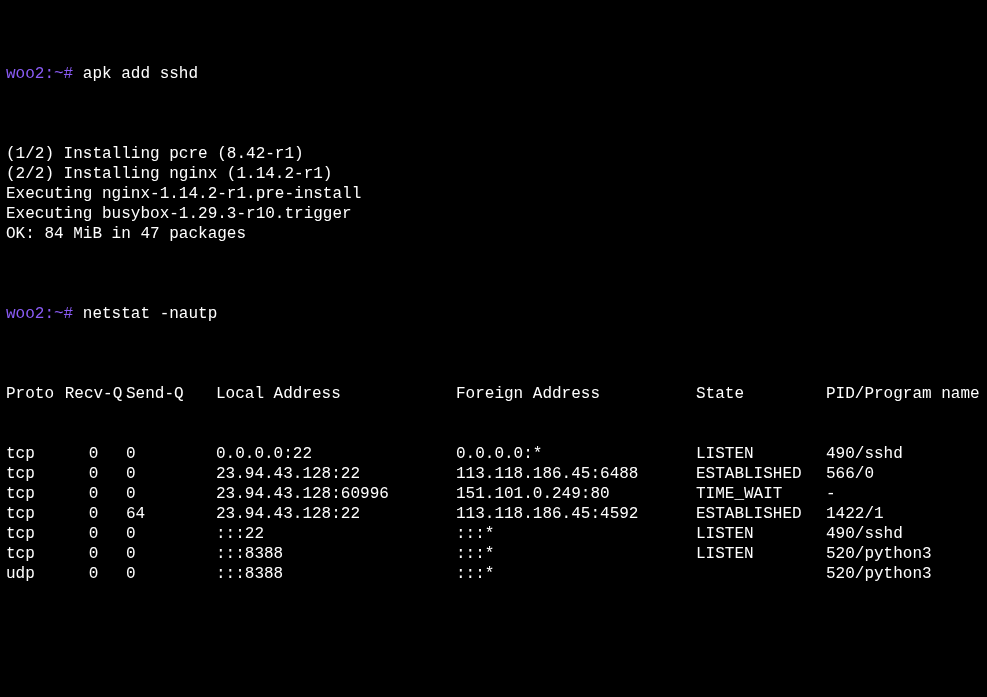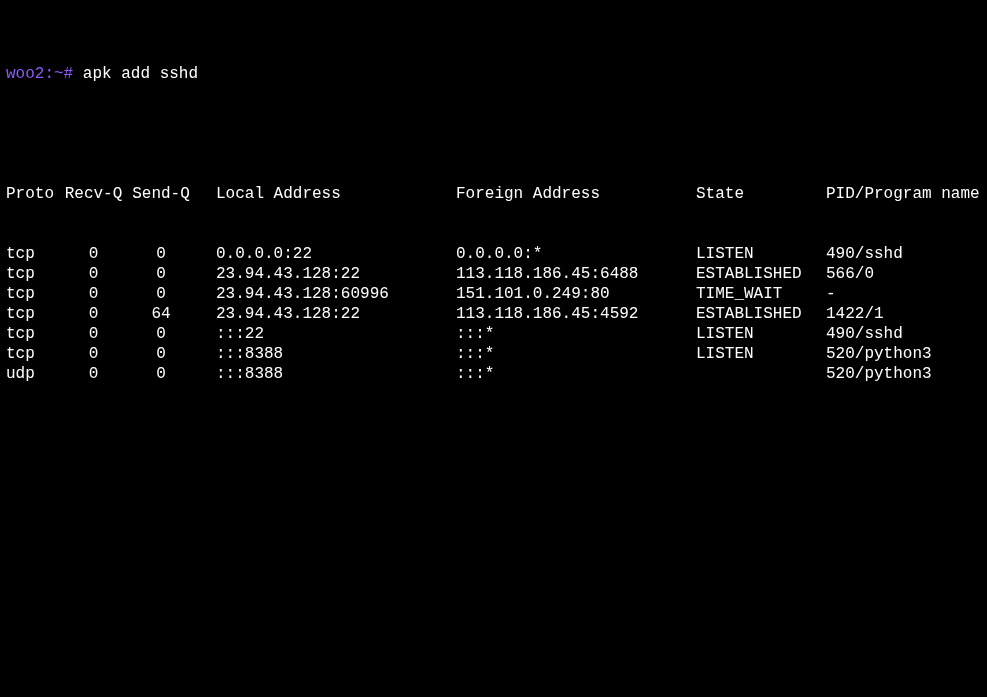--- a/index.html
+++ b/index.html
@@ -17,34 +17,36 @@
   .terminal {
     padding: 4px 6px;
     white-space: pre;
     position: relative;
   }
   .line { white-space: pre; }
   .prompt { color: #8b5cf6; }
   .row { display: flex; font-family: Liberation Mono, monospace; }
   .c-proto { width: 55px; }
   .c-recvq { width: 65px; text-align: center; }
-  .c-sendq { width: 70px; text-align: center; }
+  .c-sendq { width: 70px; text-align: left; }
   .c-local { width: 240px; padding-left: 20px; }
   .c-foreign { width: 240px; }
   .c-state { width: 130px; }
   .c-pid { flex: 1; }
 </style>
 </head>
 <body>
 
 <div class="terminal">
 
   <div class="line"><span class="prompt">woo2:~# </span><span>apk add sshd</span></div>
 
+  <div id="install-block"><div class="line">(1/2) Installing pcre (8.42-r1)</div><div class="line">(2/2) Installing nginx (1.14.2-r1)</div><div class="line">Executing nginx-1.14.2-r1.pre-install</div><div class="line">Executing busybox-1.29.3-r10.trigger</div><div class="line">OK: 84 MiB in 47 packages</div></div>
 
+  <div class="line"><span class="prompt">woo2:~# </span><span>netstat -nautp</span></div>
 
   <div class="row">
     <span class="c-proto">Proto</span><span class="c-recvq">Recv-Q</span><span class="c-sendq">Send-Q</span><span class="c-local">Local Address</span><span class="c-foreign">Foreign Address</span><span class="c-state">State</span><span class="c-pid">PID/Program name</span>
   </div>
   <div id="netstat1-block"><div class="row"><span class="c-proto">tcp</span><span class="c-recvq">0</span><span class="c-sendq">0</span><span class="c-local">0.0.0.0:22</span><span class="c-foreign">0.0.0.0:*</span><span class="c-state">LISTEN</span><span class="c-pid">490/sshd</span></div><div class="row"><span class="c-proto">tcp</span><span class="c-recvq">0</span><span class="c-sendq">0</span><span class="c-local">23.94.43.128:22</span><span class="c-foreign">113.118.186.45:6488</span><span class="c-state">ESTABLISHED</span><span class="c-pid">566/0</span></div><div class="row"><span class="c-proto">tcp</span><span class="c-recvq">0</span><span class="c-sendq">0</span><span class="c-local">23.94.43.128:60996</span><span class="c-foreign">151.101.0.249:80</span><span class="c-state">TIME_WAIT</span><span class="c-pid">-</span></div><div class="row"><span class="c-proto">tcp</span><span class="c-recvq">0</span><span class="c-sendq">64</span><span class="c-local">23.94.43.128:22</span><span class="c-foreign">113.118.186.45:4592</span><span class="c-state">ESTABLISHED</span><span class="c-pid">1422/1</span></div><div class="row"><span class="c-proto">tcp</span><span class="c-recvq">0</span><span class="c-sendq">0</span><span class="c-local">:::22</span><span class="c-foreign">:::*</span><span class="c-state">LISTEN</span><span class="c-pid">490/sshd</span></div><div class="row"><span class="c-proto">tcp</span><span class="c-recvq">0</span><span class="c-sendq">0</span><span class="c-local">:::8388</span><span class="c-foreign">:::*</span><span class="c-state">LISTEN</span><span class="c-pid">520/python3</span></div><div class="row"><span class="c-proto">udp</span><span class="c-recvq">0</span><span class="c-sendq">0</span><span class="c-local">:::8388</span><span class="c-foreign">:::*</span><span class="c-state"></span><span class="c-pid">520/python3</span></div></div>
 
   
   
 
   

